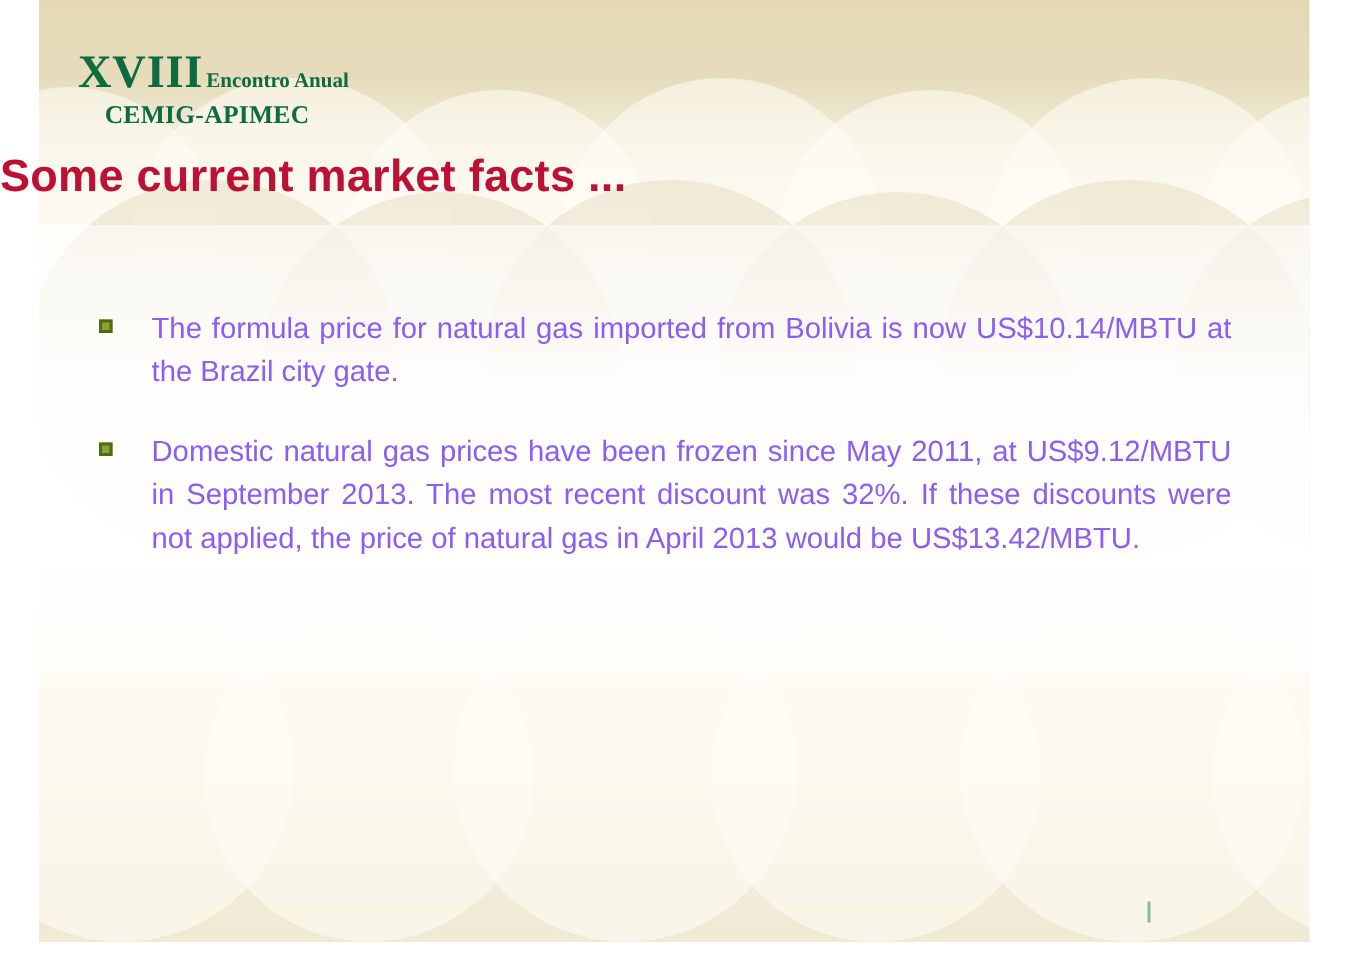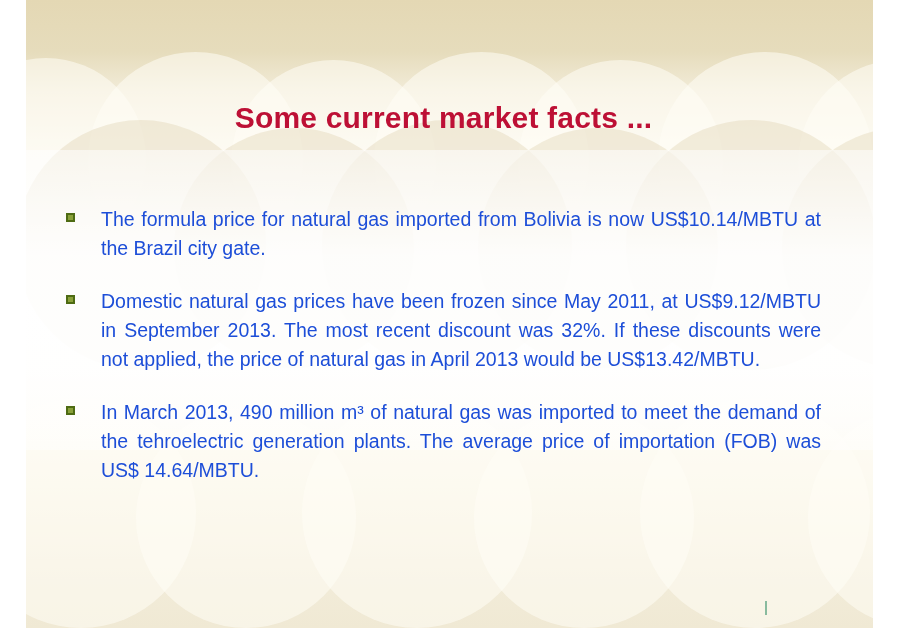--- a/index.html
+++ b/index.html
@@ -105,21 +105,21 @@
     margin-top: 5px;
     letter-spacing: 0.2px;
   }
 
   
   #title {
     position: absolute;
     left: 0;
     right: 12px;
     top: 101px;
-    text-align: center;
+    text-align: left;
     font-size: 30px;
     font-weight: bold;
     color: #bd1035;
     letter-spacing: 0.2px;
     z-index: 20;
   }
 
   
   #body {
     position: absolute;
@@ -140,21 +140,21 @@
     margin-top: 8px;
     margin-right: 26px;
     background: #8aa13a;
     border: 2px solid #4e6b13;
     box-sizing: border-box;
   }
   .bullet-text {
     flex: 1 1 auto;
     font-size: 19.5px;
     line-height: 29px;
-    color: #1d4ed8;
+    color: #8b5cf6;
     text-align: justify;
   }
 
   
   #page-mark {
     position: absolute;
     left: 765px;
     top: 601px;
     width: 2px;
     height: 14px;
@@ -188,37 +188,39 @@
     <div class="circ band-circle" style="left:-60px; top:398px; width:230px; height:230px;"></div>
     <div class="circ band-circle" style="left:110px; top:408px; width:220px; height:220px;"></div>
     <div class="circ band-circle" style="left:276px; top:398px; width:230px; height:230px;"></div>
     <div class="circ band-circle" style="left:448px; top:408px; width:220px; height:220px;"></div>
     <div class="circ band-circle" style="left:614px; top:398px; width:230px; height:230px;"></div>
     <div class="circ band-circle" style="left:782px; top:408px; width:220px; height:220px;"></div>
 
     <div class="veil" id="veil-mid"></div>
   </div>
 
+  <div id="logo">
+    <div id="logo-line1">
+      <span id="logo-xviii">XVIII</span><span id="logo-encontro">Encontro Anual</span>
+    </div>
+    <div id="logo-line2">CEMIG-APIMEC</div>
+  </div>
 
   <div id="title">Some current market facts ...</div>
 
   <div id="body">
 
     <div class="bullet-row">
       <div class="bullet-marker"></div>
       <div class="bullet-text">The formula price for natural gas imported from Bolivia is now US$10.14/MBTU at the Brazil city gate.</div>
     </div>
 
     <div class="bullet-row">
       <div class="bullet-marker"></div>
       <div class="bullet-text">Domestic natural gas prices have been frozen since May 2011, at US$9.12/MBTU in September 2013. The most recent discount was 32%. If these discounts were not applied, the price of natural gas in April 2013 would be US$13.42/MBTU.</div>
     </div>
 
-    <div class="bullet-row">
-      <div class="bullet-marker"></div>
-      <div class="bullet-text">In March 2013, 490 million m³ of natural gas was imported to meet the demand of the tehroelectric generation plants. The average price of importation (FOB) was US$ 14.64/MBTU.</div>
-    </div>
 
   </div>
 
   <div id="page-mark"></div>
 
 </div>
 
 </body></html>

